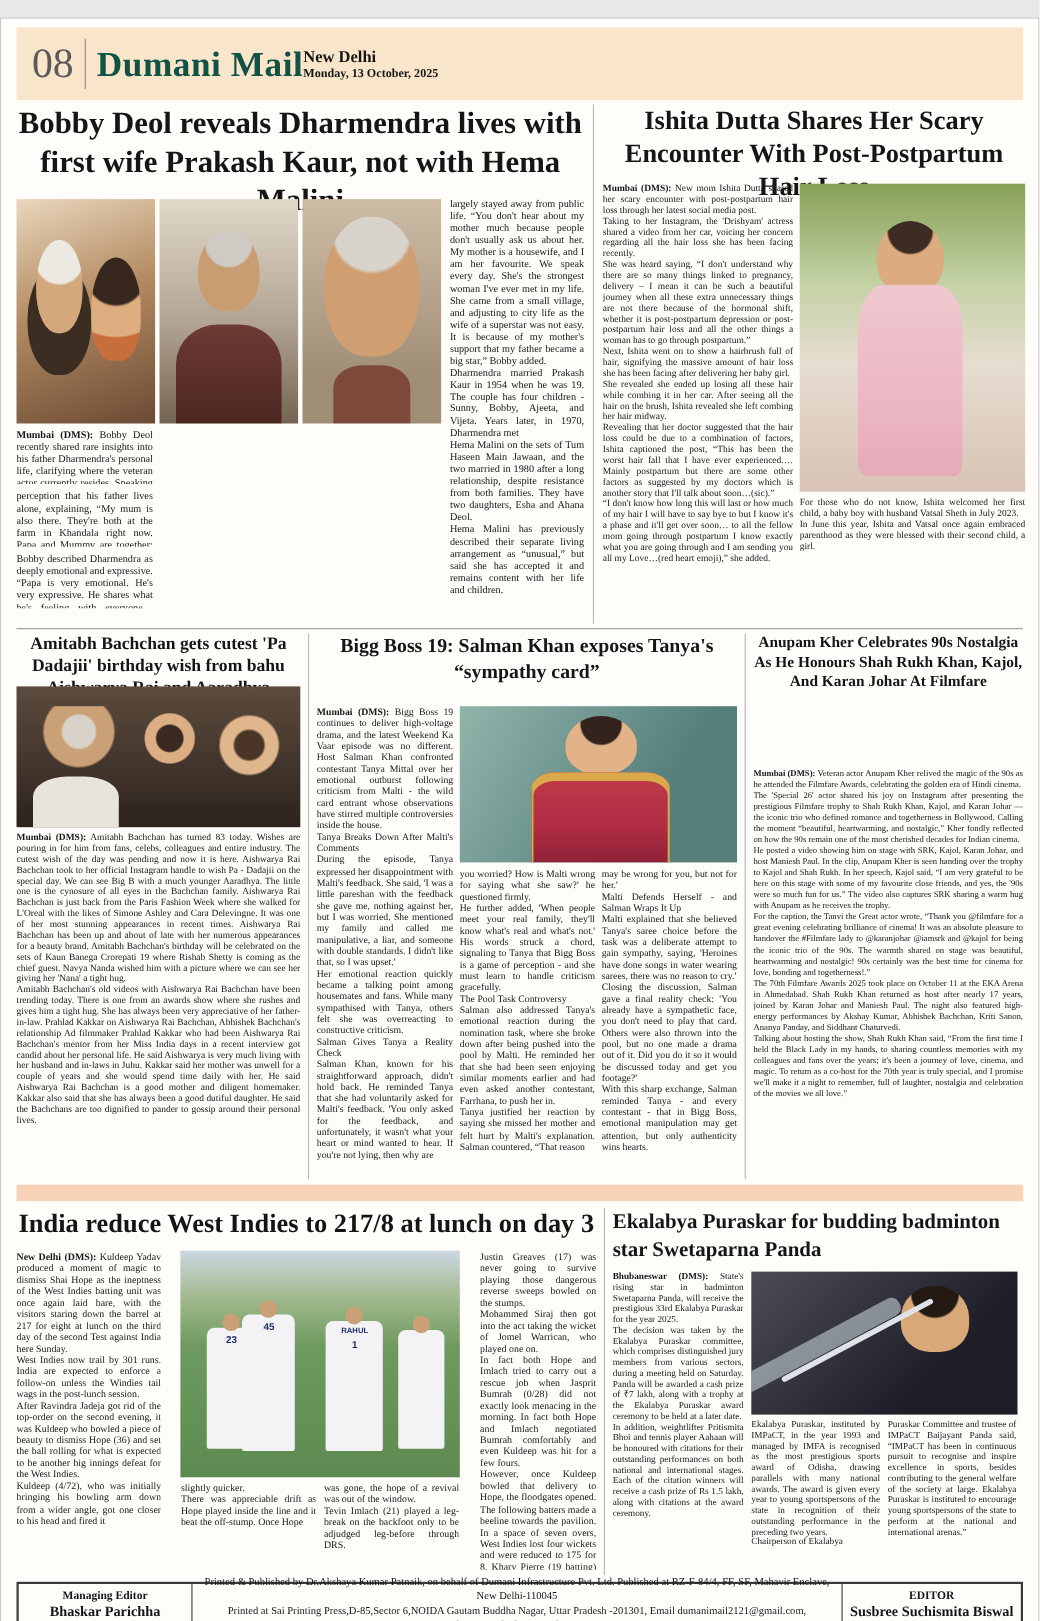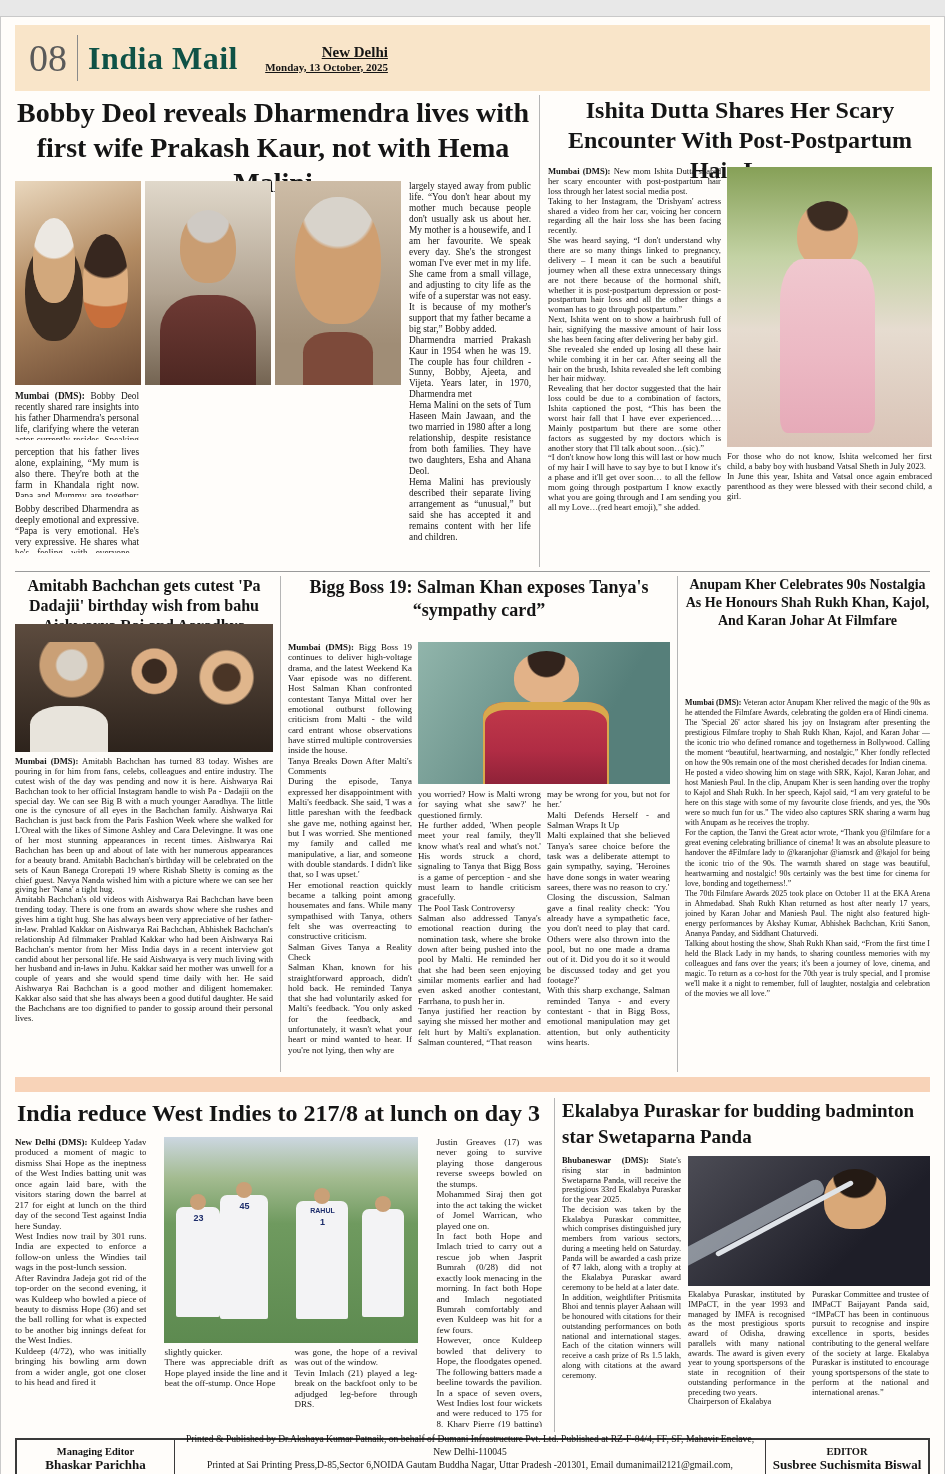--- a/index.html
+++ b/index.html
@@ -7,21 +7,21 @@
   .page {
     width:945px; height:1474px; margin:16px auto; background:#fffdfa;
     border:1px solid #c9c9c9; padding:8px 14px 6px; overflow:hidden; color:#151515;
   }
   
   .masthead { background:#f9e5c9; display:flex; align-items:center; padding:8px 14px; height:66px; }
   .page-num { font-size:38px; color:#5a5a5a; line-height:1; padding-right:10px; }
   .mast-sep { width:1px; height:46px; background:#8a8a8a; margin-right:10px; }
   .paper-name { font-size:32px; font-weight:bold; color:#0f5246; line-height:1; letter-spacing:.5px; }
   .section-title { flex:1; text-align:center; font-size:42px; font-weight:bold; letter-spacing:1px; line-height:1; }
-  .mast-date { text-align:right; width:150px;text-decoration:underline; }
+  .mast-date { text-align:left; width:150px; }
   .mast-city { font-size:15px; font-weight:bold; }
   .mast-day { font-size:11px; font-weight:bold; }
   
   .bt { text-align:justify; white-space:pre-line; overflow:hidden; }
   .f93 { font-size:9.3px; line-height:1.18; }
   .f89 { font-size:8.9px; line-height:1.16; }
   .f86 { font-size:8.6px; line-height:1.15; }
   .f84 { font-size:8.4px; line-height:1.16; }
   .f79 { font-size:7.9px; line-height:1.27; }
   .f90 { font-size:9.0px; line-height:1.16; }
@@ -57,21 +57,21 @@
   .bb-main { display:flex; margin-top:4px; }
   .bb-col1 { width:126px; height:424px; }
   .bb-right { width:252px; margin-left:6px; }
   .ph-tanya-box { width:252px; height:142px; }
   .bb-cols { display:flex; gap:6px; margin-top:5px; height:272px; }
   .bb-cols .bt { width:123px; }
   .art-anupam { width:253px; padding-left:7px; }
   .hl-anupam { font-size:14px; height:118px; line-height:1.3; }
   .anupam-body { margin-top:4px; height:372px; }
   
-  .band-bot { display:flex; height:334px;justify-content:space-between; }
+  .band-bot { display:flex; height:334px; }
   .art-cricket { width:534px; padding-right:7px; }
   .hl-cricket { font-size:24px; height:34px; }
   .cr-main { display:flex; gap:18px; margin-top:5px; }
   .cr-col1 { width:147px; height:290px; }
   .cr-mid { width:254px; }
   .ph-cricket-box { width:254px; height:206px; }
   .cr-caps { display:flex; gap:7px; margin-top:4px; height:74px; }
   .cr-caps .bt { width:123px; }
   .cr-col3 { width:118px; height:290px; }
   .art-ek { width:376px; padding-left:7px; border-left:1px solid #b5b5b5; }
@@ -137,21 +137,21 @@
     transform:rotate(-28deg); box-shadow:-34px -12px 0 6px rgba(210,220,230,.55); }
 </style>
 </head>
 <body>
 
 <div class="page">
 
   <div class="masthead">
     <div class="page-num">08</div>
     <div class="mast-sep"></div>
-    <div class="paper-name">India Mail</div>
+    <div class="paper-name">Dumani Mail</div>
     <div class="mast-date">
       <div class="mast-city">New Delhi</div>
       <div class="mast-day">Monday, 13 October, 2025</div>
     </div>
   </div>
 
   <div class="band-top">
     <div class="art-bobby">
       <div class="hl hl-bobby">Bobby Deol reveals Dharmendra lives with first wife Prakash Kaur, not with Hema Malini</div>
       <div class="bobby-main">
@@ -247,21 +247,21 @@
   <div class="band-bot">
     <div class="art-cricket">
       <div class="hl hl-cricket">India reduce West Indies to 217/8 at lunch on day 3</div>
       <div class="cr-main">
         <div class="bt f90 cr-col1 lead"><b>New Delhi (DMS):</b> Kuldeep Yadav produced a moment of magic to dismiss Shai Hope as the ineptness of the West Indies batting unit was once again laid bare, with the visitors staring down the barrel at 217 for eight at lunch on the third day of the second Test against India here Sunday.
 West Indies now trail by 301 runs. India are expected to enforce a follow-on unless the Windies tail wags in the post-lunch session.
 After Ravindra Jadeja got rid of the top-order on the second evening, it was Kuldeep who bowled a piece of beauty to dismiss Hope (36) and set the ball rolling for what is expected to be another big innings defeat for the West Indies.
 Kuldeep (4/72), who was initially bringing his bowling arm down from a wider angle, got one closer to his head and fired it</div>
         <div class="cr-mid">
           <div class="ph ph-cricket ph-cricket-box">
-            <div class="shirt" style="left:12px; top:70px; width:44px; height:110px;">
+            <div class="shirt" style="left:24px; top:70px; width:44px; height:110px;">
               <span class="num">23</span>
             </div>
             <div class="shirt" style="left:56px; top:58px; width:48px; height:124px;">
               <span class="num">45</span>
             </div>
             <div class="shirt" style="left:132px; top:64px; width:52px; height:118px;">
               <span class="num" style="font-size:7px;">RAHUL</span>
               <span class="num" style="top:16px;">1</span>
             </div>
             <div class="shirt" style="left:198px; top:72px; width:42px; height:108px;"></div>

